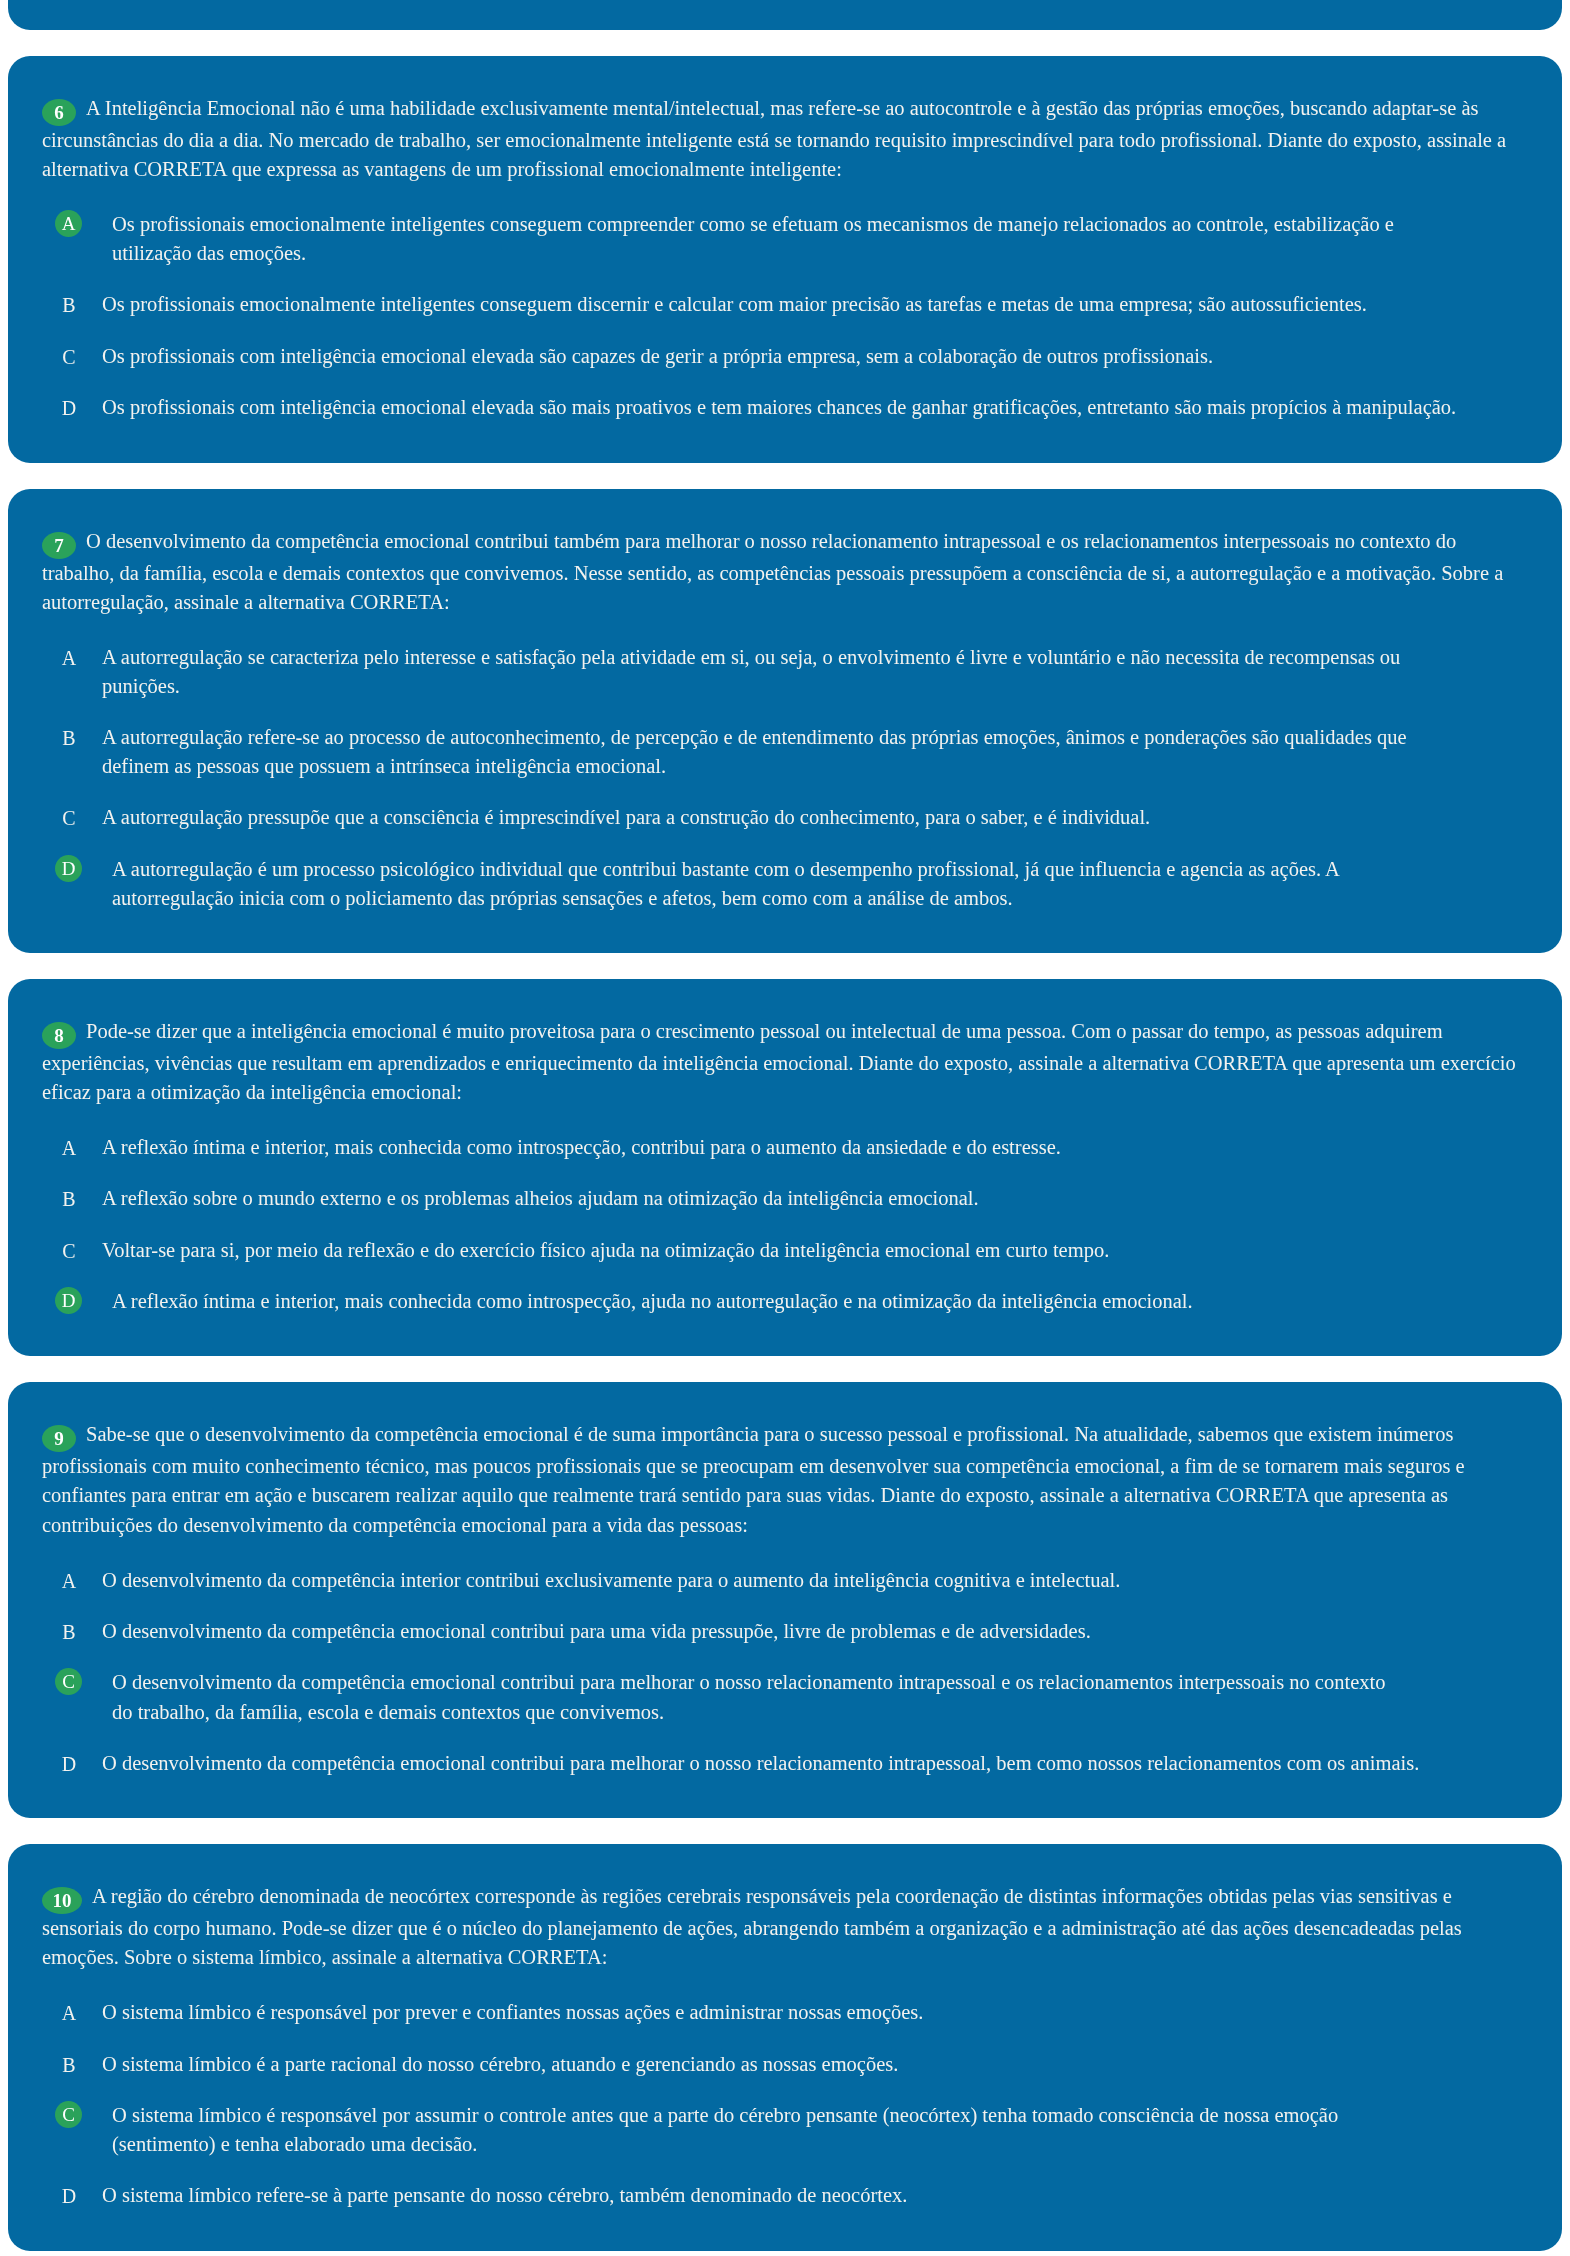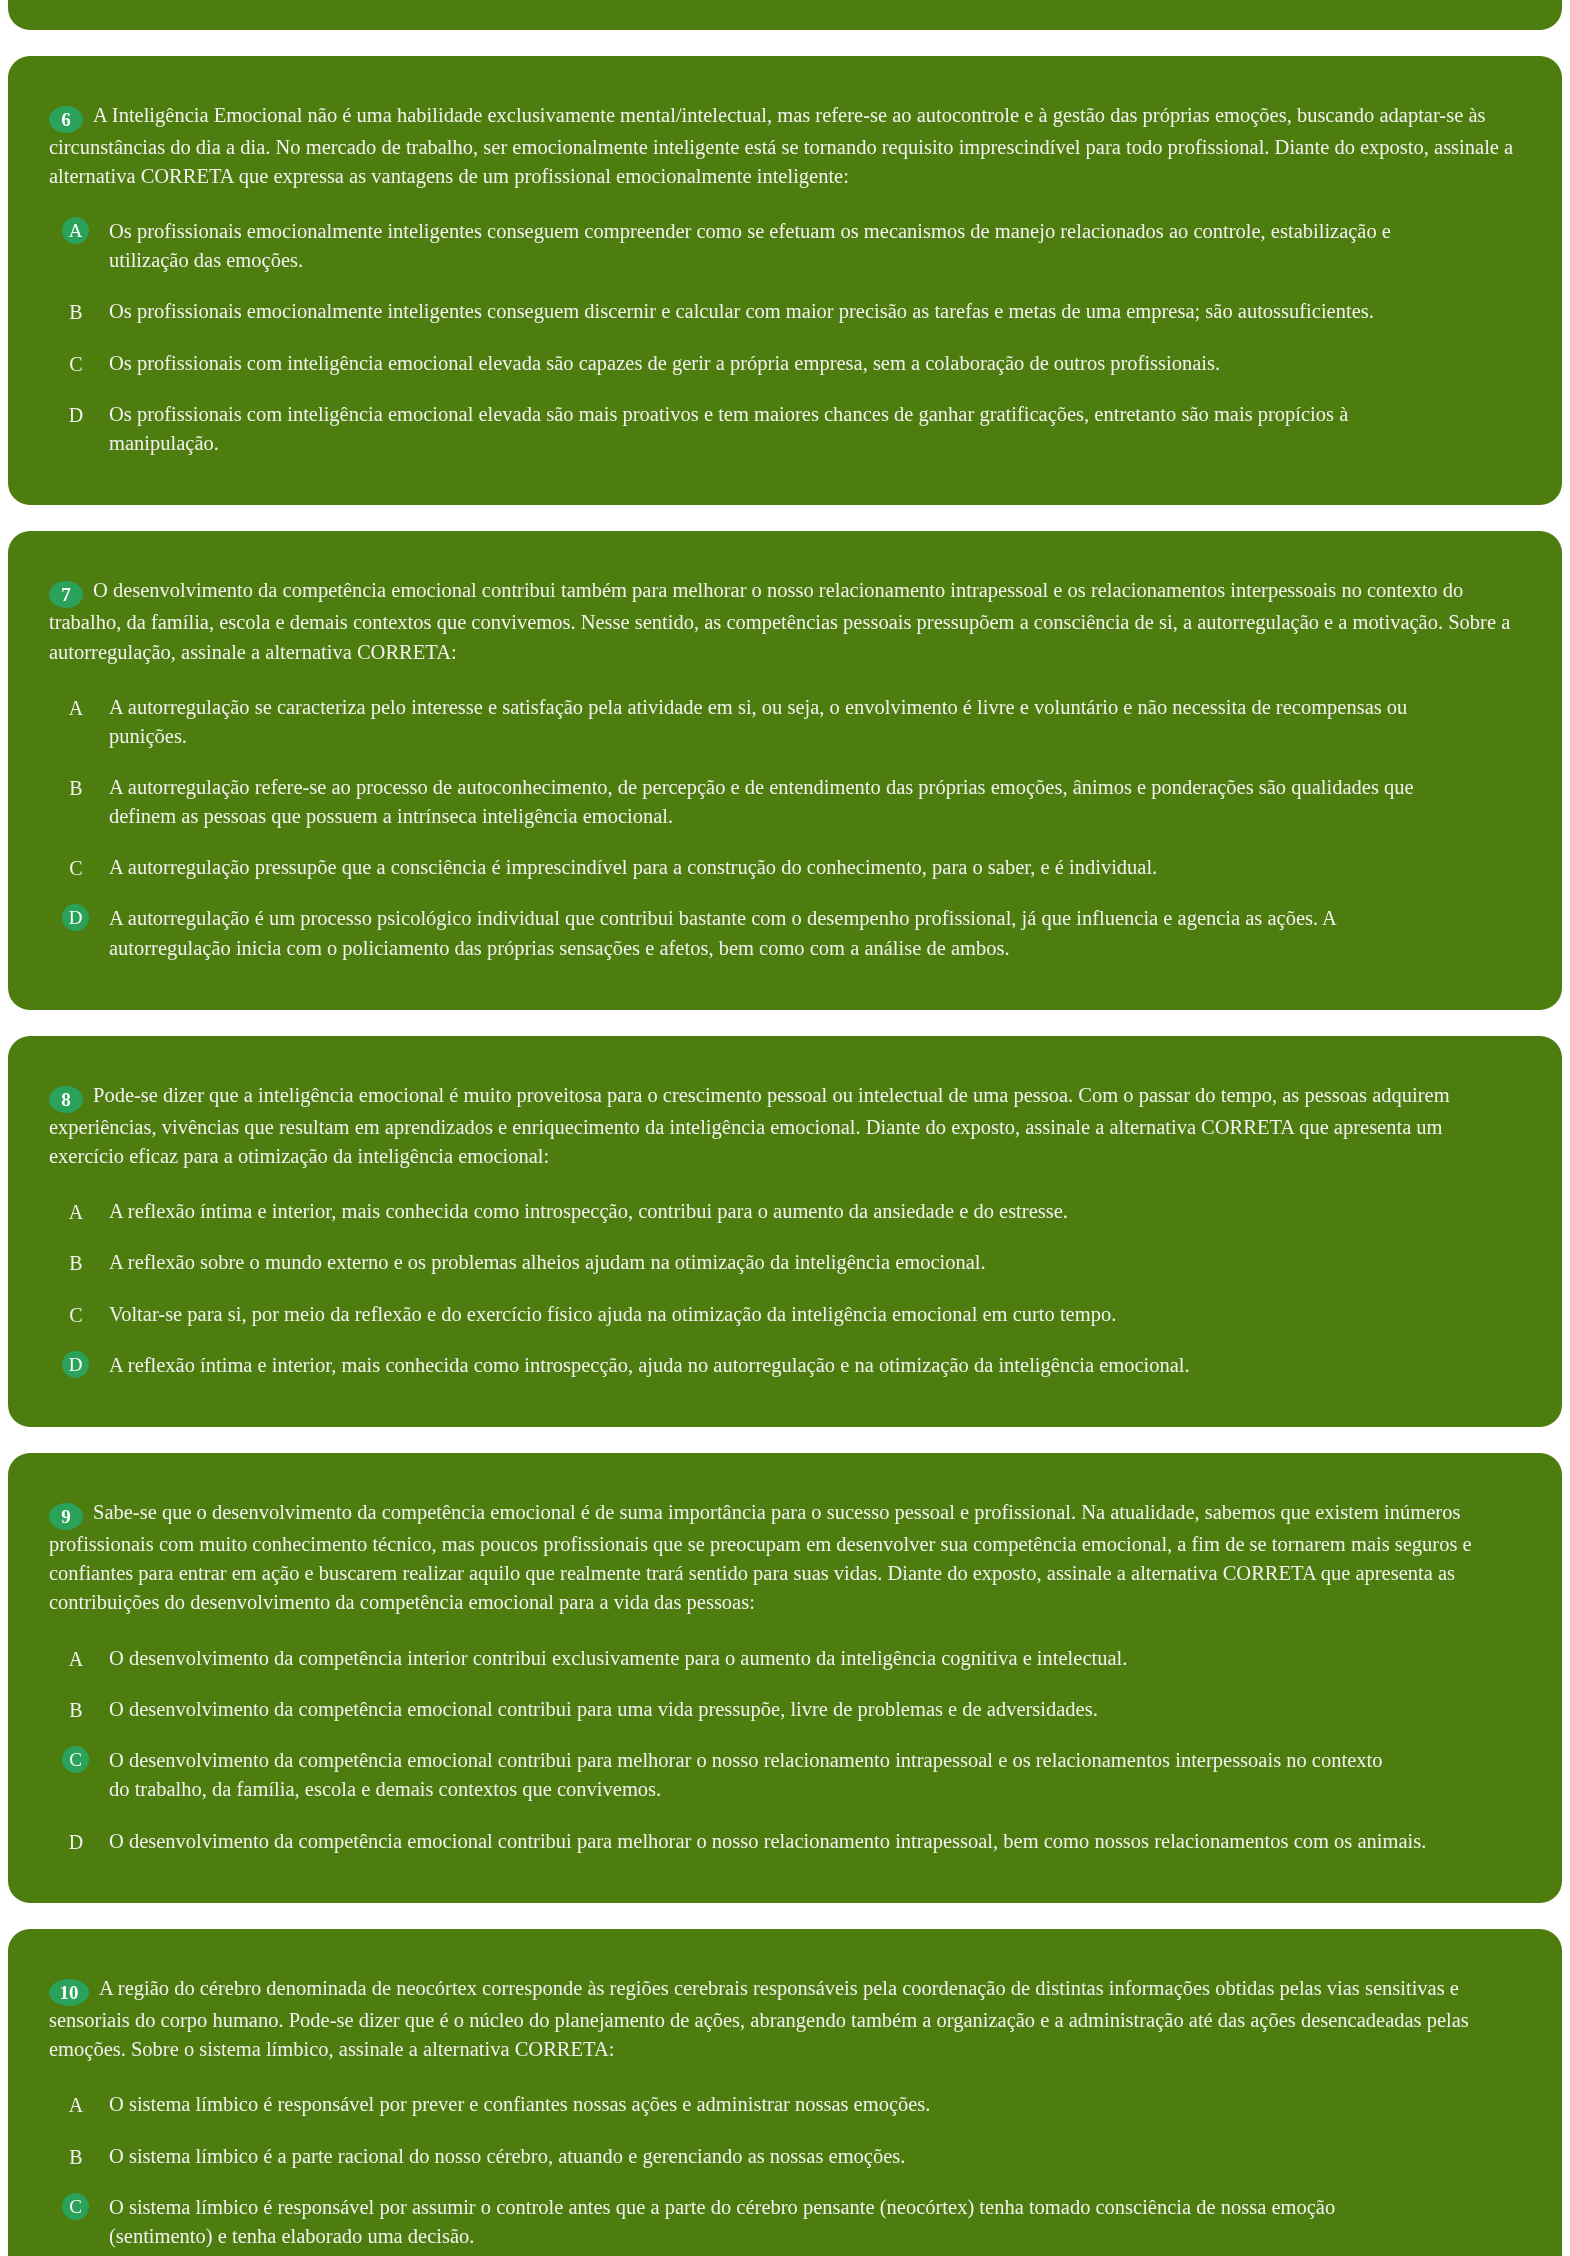--- a/index.html
+++ b/index.html
@@ -12,24 +12,24 @@
     font-family: "Liberation Serif", "DejaVu Serif", serif;
     -webkit-font-smoothing: antialiased;
   }
   .page {
     width: 1570px;
     box-sizing: border-box;
     padding: 0 8px 8px 8px;
     background: #ffffff;
   }
   .card {
-    background: #4d7c0f;
+    background: #0369a1;
     border-radius: 22px;
     margin-bottom: 26px;
-    padding: 7px;
+    padding: 0;
     box-sizing: border-box;
     width: 100%;
     overflow: hidden;
   }
   .card.top-stub {
     height: 30px;
     border-radius: 0 0 22px 22px;
     margin-bottom: 26px;
   }
   .card-inner {
@@ -86,21 +86,21 @@
     border-radius: 50%;
     width: 27px;
     height: 27px;
     line-height: 27px;
     padding-top: 0;
     color: #ffffff;
     margin-left: 13px;
     margin-right: 20px;
     font-size: 19px;
   }
-  .option.sel .opt-text { margin-left: 0; }
+  .option.sel .opt-text { margin-left: 10px; }
   .opt-text {
     color: #f3f2ef;
     font-size: 20.5px;
     line-height: 1.42;
     flex: 1 1 auto;
     padding-right: 60px;
   }
   .option.sel .opt-text { padding-right: 120px; }
 </style>
 </head>

